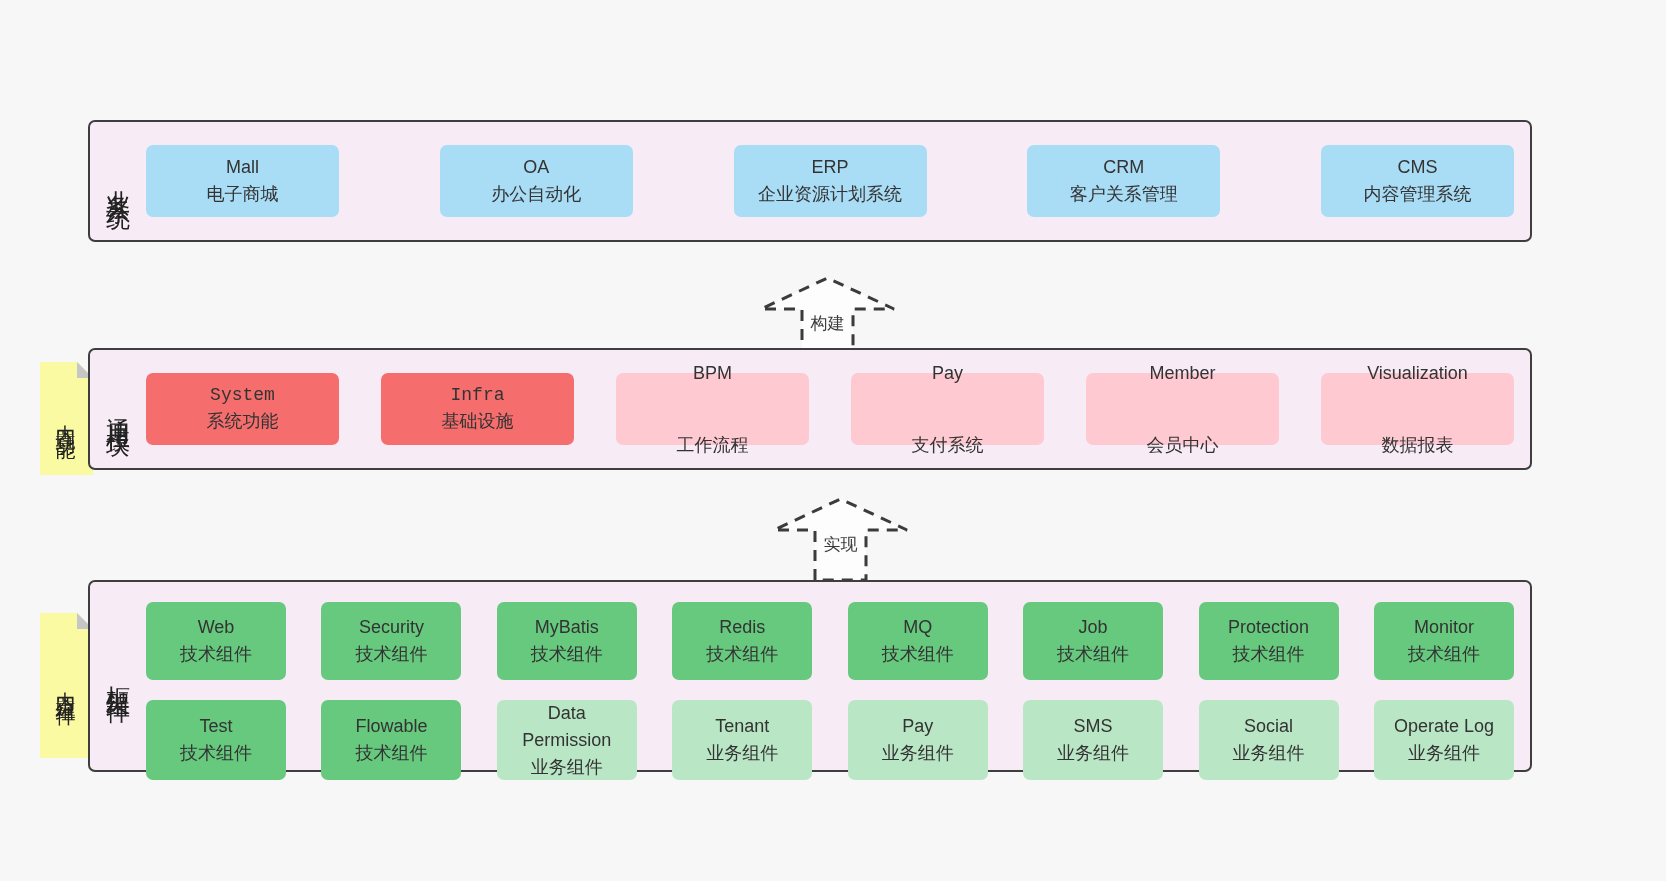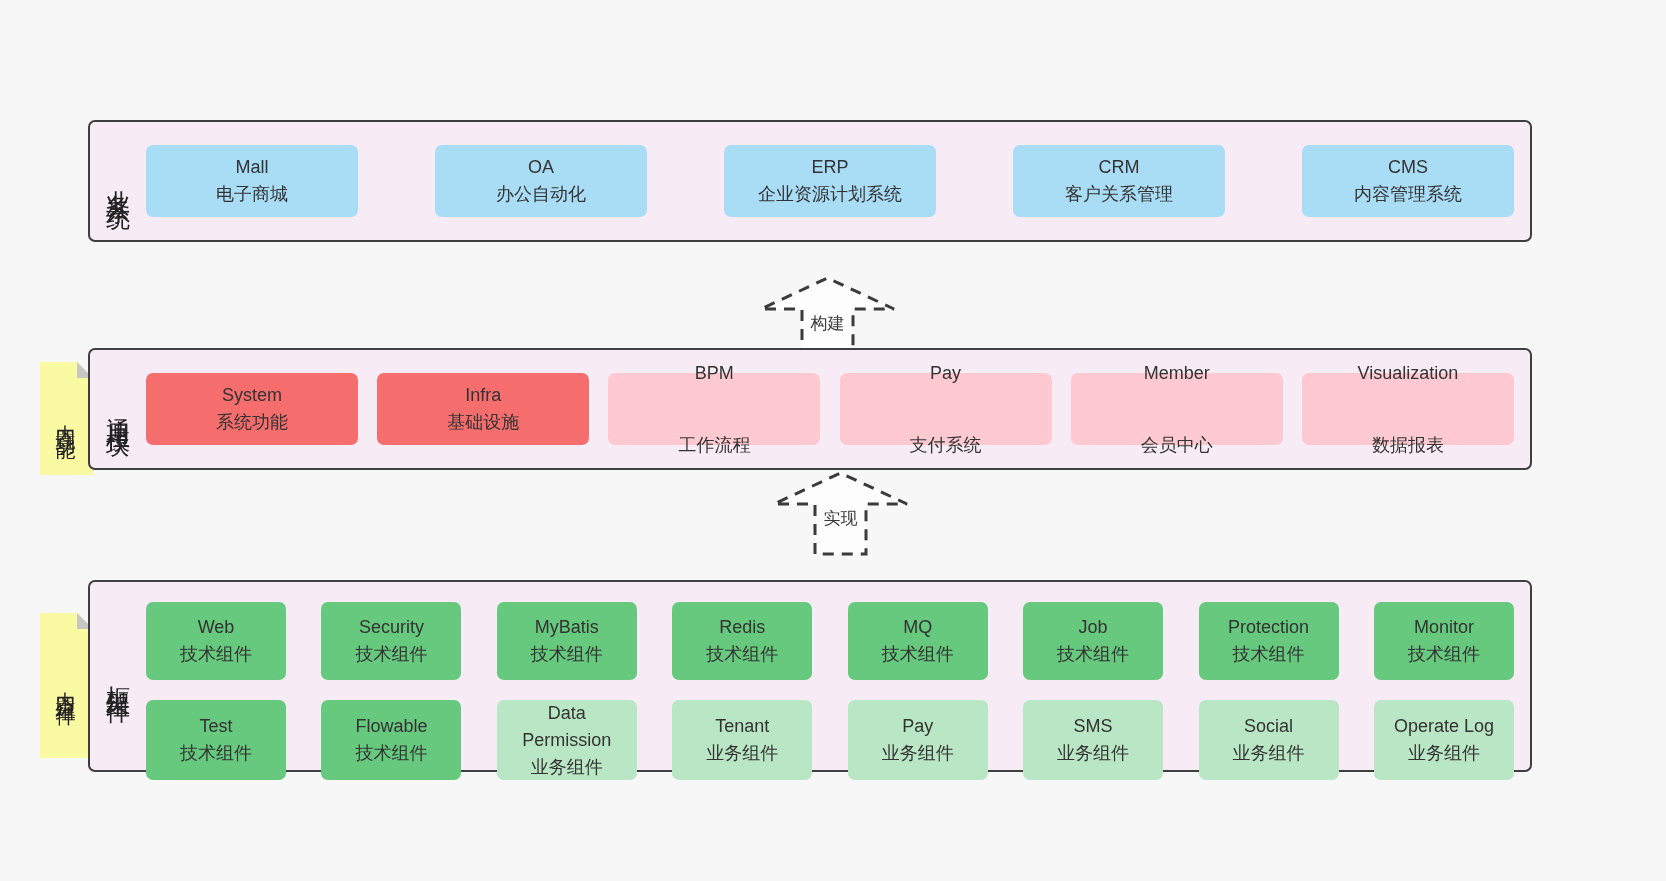--- a/index.html
+++ b/index.html
@@ -60,24 +60,24 @@
     border-radius:7px;
     display:flex;
     flex-direction:column;
     align-items:center;
     justify-content:center;
     text-align:center;
     font-size:18px;
     line-height:1.5;
     padding:4px 8px;
   }
-  .box-lg{width:212px;height:72px;}
+  .box-lg{width:193px;height:72px;}
   .box-sm{width:140px;height:100%;}
   .blue{background:var(--blue);}
-  .red{background:var(--red);}
+  .red{background:var(--red);font-family:Liberation Mono, monospace;}
   .pink{background:var(--pink);gap:45px;}
   .gdark{background:var(--gdark);}
   .glight{background:var(--glight);}
   .sticky{
     position:absolute;
     left:40px;
     width:53px;
     background:var(--yellow);
     display:flex;align-items:center;justify-content:center;
     writing-mode:vertical-rl;
@@ -96,21 +96,21 @@
   .sticky::after{
     content:"";position:absolute;top:0;right:0;
     border-bottom:16px solid var(--fold);
     border-right:16px solid transparent;
   }
   .arrow{
     position:absolute;
     width:145px;height:88px;
   }
   #arrow-build{left:755px;top:273px;}
-  #arrow-implement{left:768px;top:468px;}
+  #arrow-implement{left:768px;top:494px;}
   .arrow svg{display:block;width:100%;height:100%;}
   .arrow-label{
     position:absolute;
     left:50%;top:57%;
     transform:translate(-50%,-50%);
     background:#fdfdfd;
     padding:1px 3px;
     font-size:17px;
     color:#3a3a3a;
     white-space:nowrap;

